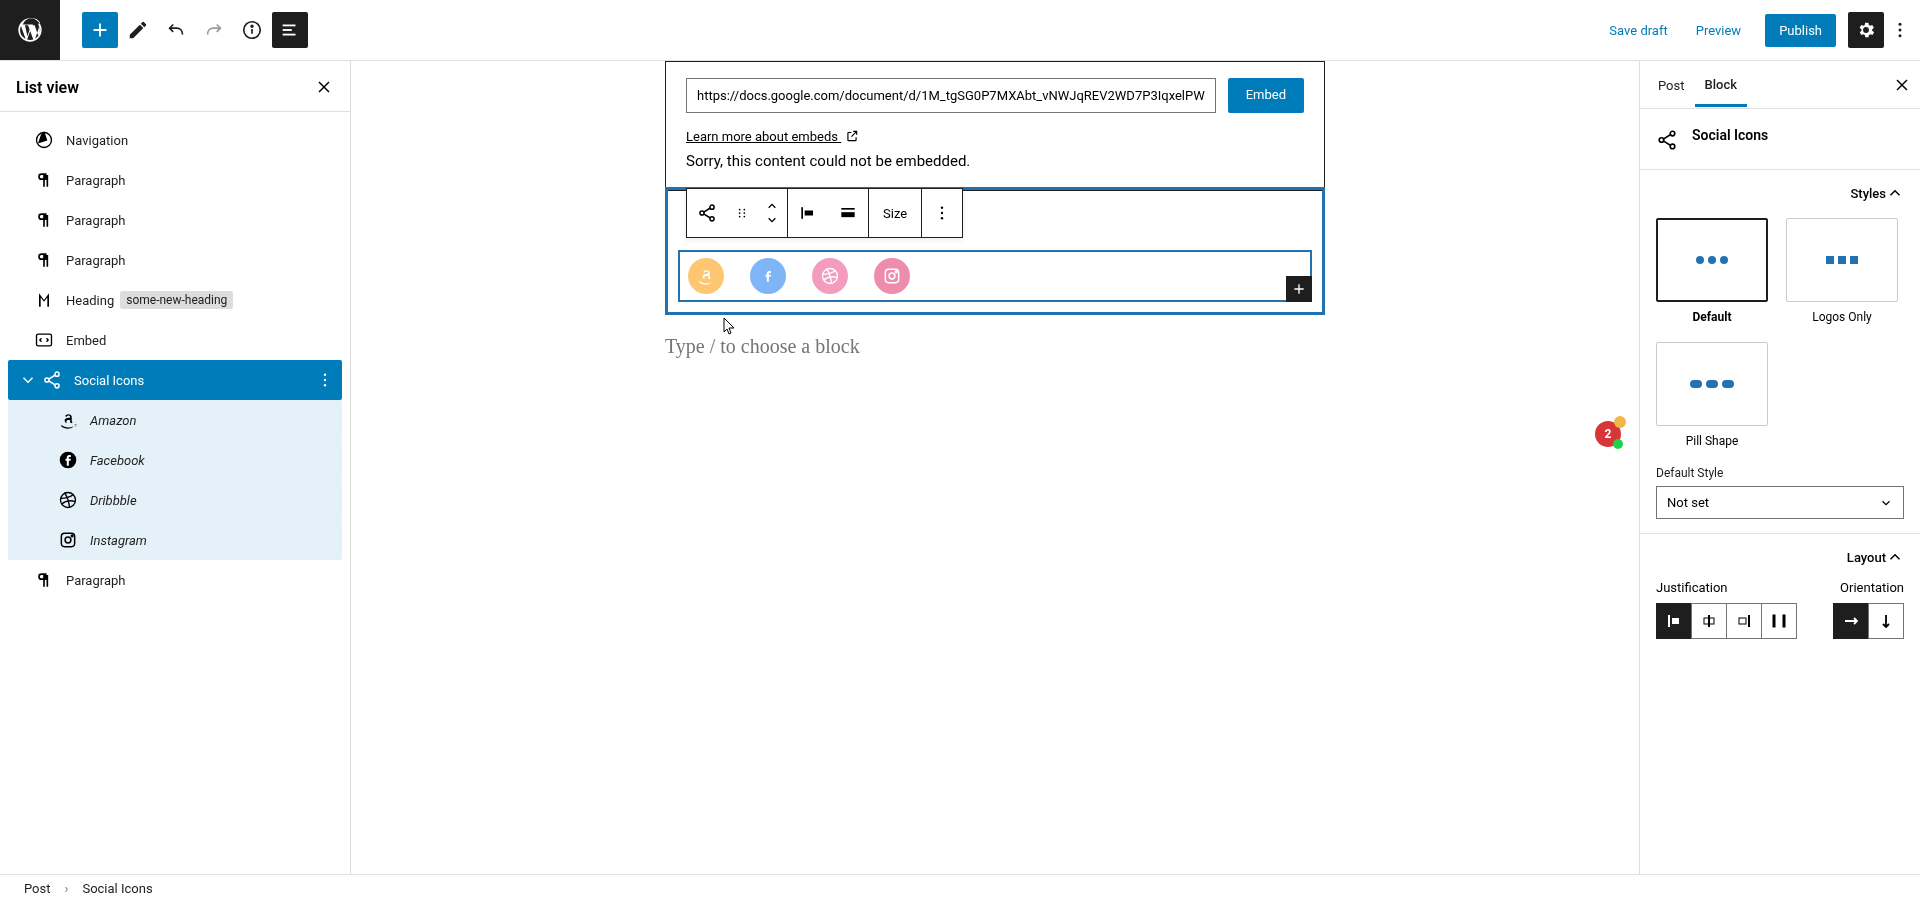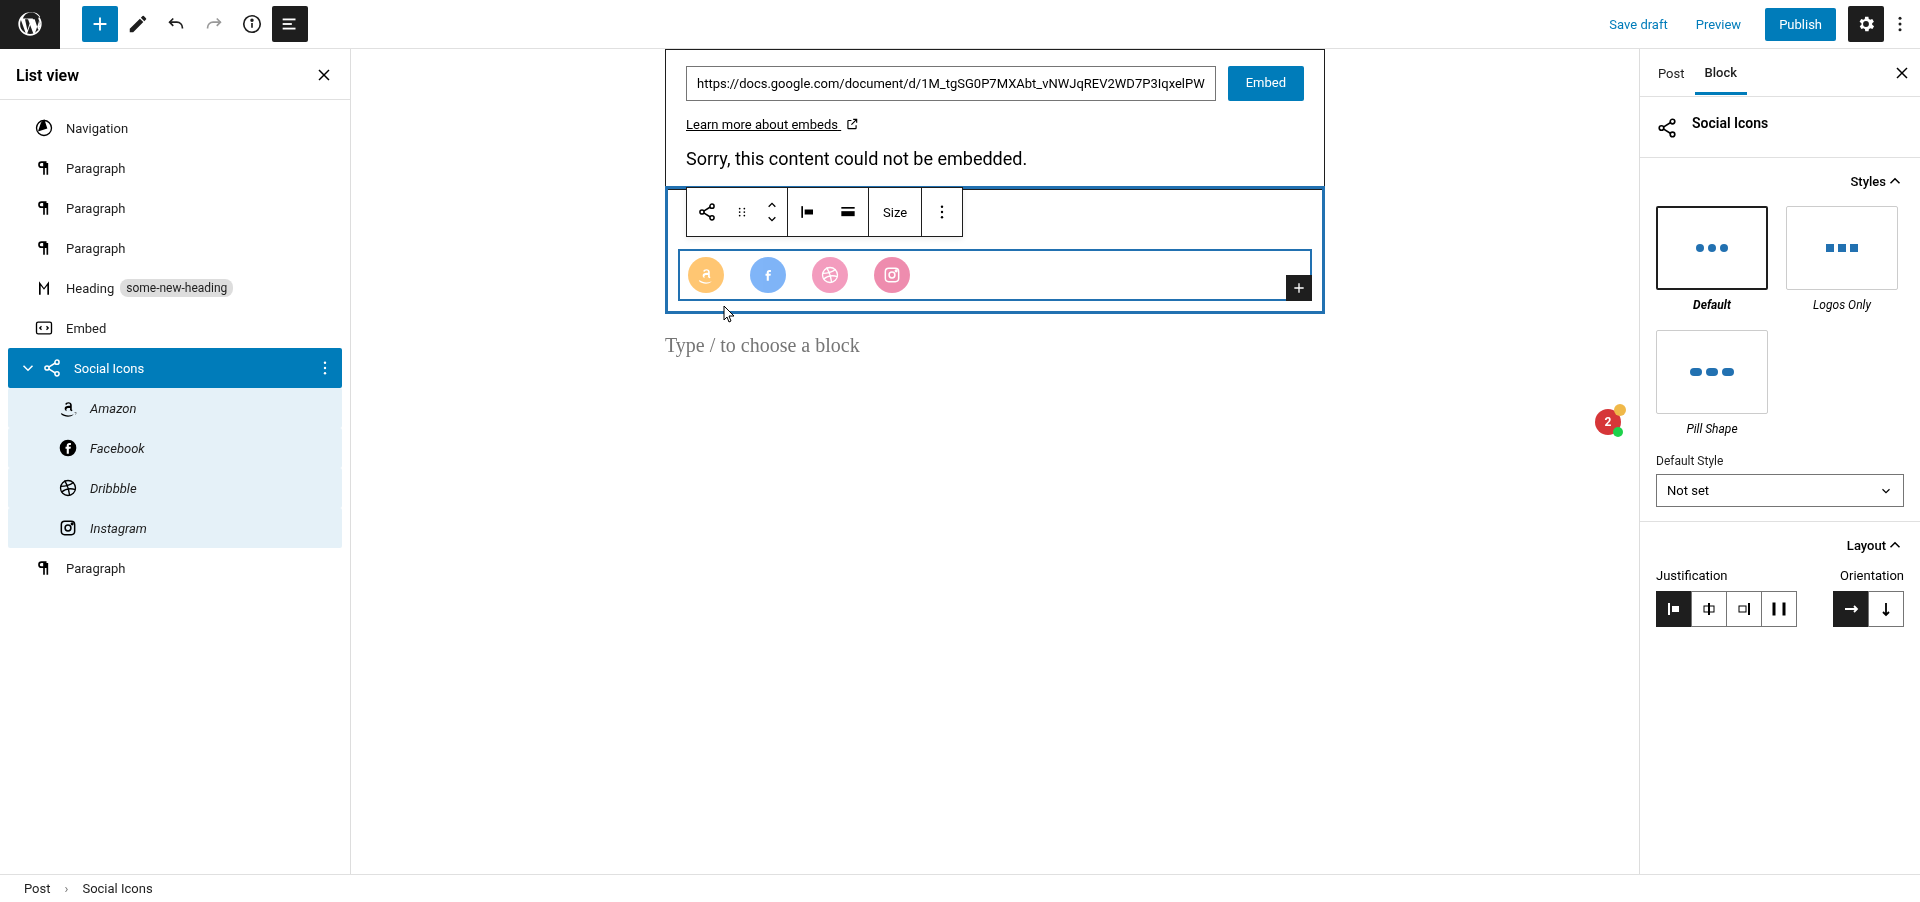--- a/index.html
+++ b/index.html
@@ -1,20 +1,20 @@
 <!DOCTYPE html>
 <html><head>
 <meta charset="utf-8">
 <style>
 * { margin: 0; padding: 0; box-sizing: border-box; font-family: -apple-system, BlinkMacSystemFont, "Segoe UI", Roboto, sans-serif; }
 body { background: #fff; overflow: hidden; }
 .app { display: flex; flex-direction: column; height: 902px; width: 1920px; }
 
 
-.topbar { height: 49px; border-bottom: 1px solid #e0e0e0; display: flex; align-items: center; padding: 0 8px 0 0; justify-content: space-between; }
+.topbar { height: 61px; border-bottom: 1px solid #e0e0e0; display: flex; align-items: center; padding: 0 8px 0 0; justify-content: space-between; }
 .topbar-left { display: flex; align-items: center; gap: 0; }
 .wp-logo { width: 60px; height: 60px; background: #1e1e1e; display: flex; align-items: center; justify-content: center; }
 .add-block-btn { width: 36px; height: 36px; background: #007cba; color: #fff; display: flex; align-items: center; justify-content: center; border-radius: 2px; margin-left: 22px; }
 .topbar-icon { width: 36px; height: 36px; display: flex; align-items: center; justify-content: center; color: #1e1e1e; margin-left: 2px; }
 .topbar-icon.active { background: #1e1e1e; color: #fff; border-radius: 2px; }
 .topbar-icon.disabled { color: #999; }
 .topbar-right { display: flex; align-items: center; gap: 4px; }
 .link-btn { color: #007cba; padding: 8px 12px; font-size: 13px; cursor: pointer; }
 .publish-btn { background: #007cba; color: #fff; padding: 9px 14px; font-size: 13px; border-radius: 2px; margin: 0 8px; }
 .settings-btn { width: 36px; height: 36px; background: #1e1e1e; color: #fff; display: flex; align-items: center; justify-content: center; border-radius: 2px; }
@@ -30,33 +30,33 @@
 .list-view-items { padding: 8px 8px; overflow-y: auto; }
 .lv-item { display: flex; align-items: center; padding: 8px 8px; border-radius: 2px; cursor: pointer; min-height: 36px; }
 .lv-item .icon-slot { width: 24px; height: 24px; display: flex; align-items: center; justify-content: center; margin-right: 10px; flex-shrink: 0; }
 .lv-item .label { font-size: 13px; color: #1e1e1e; }
 .lv-item.indent1 { padding-left: 24px; }
 .lv-item.indent2 { padding-left: 48px; }
 .lv-item.selected { background: #007cba; color: #fff; }
 .lv-item.selected .label { color: #fff; }
 .lv-item.child-sel { background: #e5f1f8; font-style: italic; }
 .lv-chevron { width: 24px; display: flex; align-items: center; justify-content: center; flex-shrink: 0; }
-.lv-item .badge { background: #ddd; color: #1e1e1e; padding: 2px 6px; font-size: 12px; border-radius: 8px; margin-left: 6px; }
+.lv-item .badge { background: #ddd; color: #1e1e1e; padding: 2px 6px; font-size: 12px; border-radius: 2px; margin-left: 6px; }
 .lv-item .more { margin-left: auto; color: #fff; }
 
 
 .canvas { flex: 1; position: relative; overflow-y: scroll; }
 .canvas-inner { max-width: 700px; margin: 0 auto; padding: 0 20px; }
 .embed-block { border: 1px solid #1e1e1e; background: #fff; padding: 16px 20px 20px 20px; margin-top: 0; }
 .embed-label { font-size: 13px; color: #1e1e1e; margin-bottom: 14px; }
 .embed-row { display: flex; gap: 12px; }
 .embed-input { flex: 1; border: 1px solid #757575; padding: 9px 10px; font-size: 13px; }
 .embed-btn { background: #007cba; color: #fff; padding: 9px 18px; font-size: 13px; border-radius: 2px; }
 .learn-more { margin-top: 16px; font-size: 13px; text-decoration: underline; }
-.error-text { margin-top: 16px; font-size: 18px; }
+.error-text { margin-top: 8px; font-size: 15px; }
 .action-row { display: flex; gap: 14px; margin-top: 18px; }
 .outline-btn { border: 1px solid #007cba; color: #007cba; padding: 8px 14px; font-size: 13px; background: #fff; }
 
 .social-block { border: 3px solid #2271b1; margin-top: -4px; position: relative; padding: 2px; }
 .block-toolbar { position: absolute; top: -2px; left: 18px; background: #fff; border: 1px solid #1e1e1e; display: flex; height: 50px; z-index: 5; box-shadow: 0 2px 6px rgba(0,0,0,.08); }
 .tb-group { display: flex; align-items: center; border-right: 1px solid #1e1e1e; }
 .tb-btn { width: 40px; height: 48px; display: flex; align-items: center; justify-content: center; }
 .tb-btn.narrow { width: 30px; }
 .tb-size { padding: 0 14px; font-size: 13px; display: flex; align-items: center; }
 .social-inner { border: 2px solid #2271b1; margin: 58px 8px 8px 8px; padding: 6px 8px; display: flex; align-items: center; gap: 26px; position: relative; }
@@ -76,21 +76,21 @@
 .insp-tab.active { border-bottom: 3px solid #007cba; font-weight: 500; }
 .insp-close { margin-left: auto; }
 .insp-block-info { padding: 18px 16px; display: flex; gap: 14px; border-bottom: 1px solid #e0e0e0; }
 .insp-block-info .meta { flex: 1; }
 .insp-block-title { font-size: 14px; font-weight: 600; margin-bottom: 6px; }
 .insp-block-desc { font-size: 13px; color: #555; line-height: 1.4; }
 .insp-section { padding: 14px 16px; border-bottom: 1px solid #e0e0e0; }
 .insp-section-head { display: flex; align-items: center; justify-content: flex-end; cursor: pointer; }
 .insp-section-title { font-size: 13px; font-weight: 500; }
 .styles-grid { display: flex; gap: 18px; flex-wrap: wrap; margin-top: 16px; }
-.style-card { width: 112px; text-align: center; font-style: italic; }
+.style-card { width: 112px; text-align: center; }
 .style-preview { width: 112px; height: 84px; border: 1px solid #ccc; border-radius: 2px; display: flex; align-items: center; justify-content: center; gap: 4px; }
 .style-preview.active { border: 2px solid #1e1e1e; }
 .style-label { font-size: 12px; margin-top: 8px; }
 .style-label.active { font-weight: 700; }
 .mini-dot { width: 8px; height: 8px; border-radius: 50%; background: #2271b1; }
 .mini-pill { width: 12px; height: 8px; border-radius: 4px; background: #2271b1; }
 .default-style-label { font-size: 12px; margin-top: 18px; color: #1e1e1e; }
 .default-style-select { width: 100%; border: 1px solid #757575; padding: 8px 10px; font-size: 13px; margin-top: 6px; background: #fff; display: flex; align-items: center; justify-content: space-between; }
 .layout-row { display: flex; justify-content: space-between; margin-top: 14px; font-size: 13px; }
 .layout-btnbar { display:flex; margin-top:8px; }

